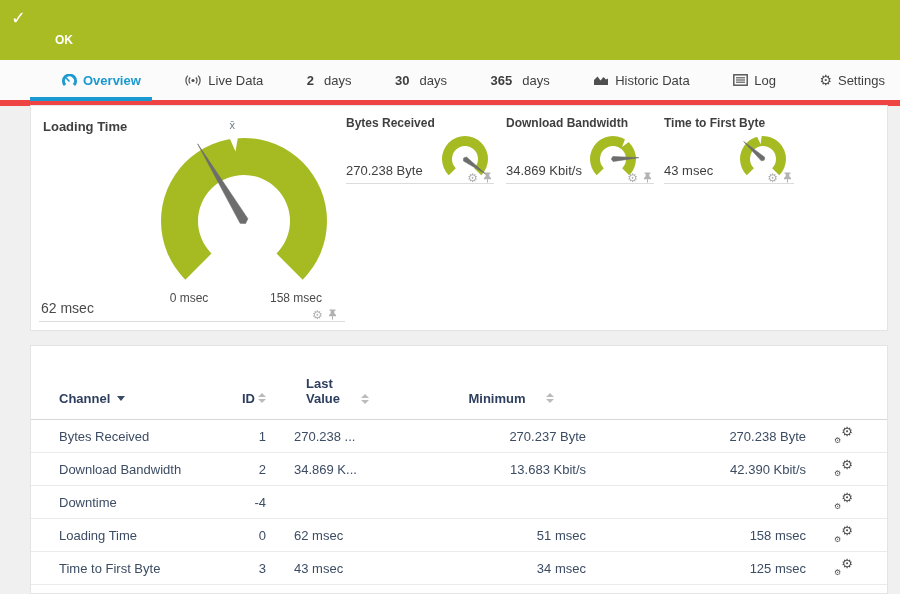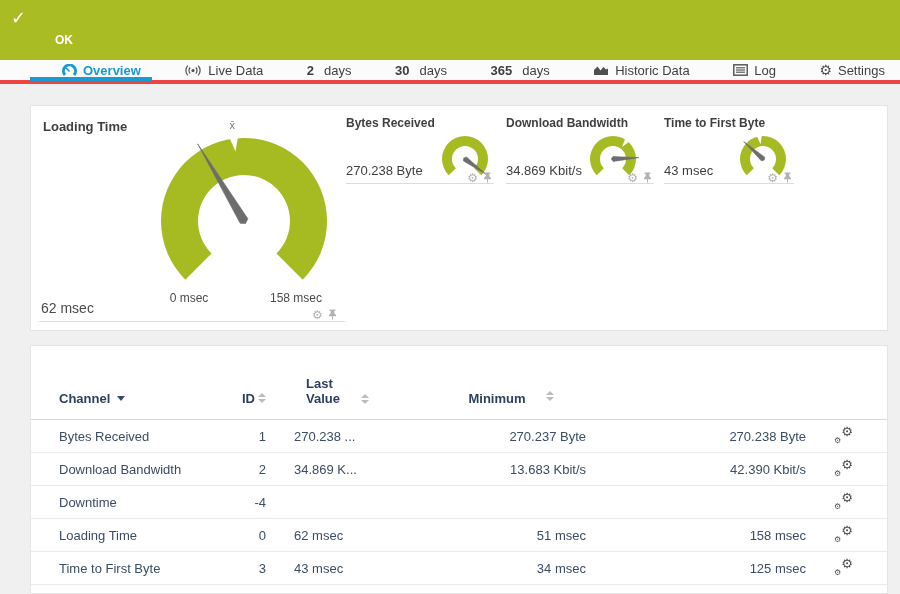--- a/index.html
+++ b/index.html
@@ -11,21 +11,21 @@
   .sensor-bar { position:absolute; top:0; left:0; right:0; height:60px; background:var(--brand-green,#aabc23); color:#fff; }
   .check { position:absolute; left:11px; top:7px; font-size:18px; font-weight:bold; }
   .title-row { position:absolute; left:34px; top:3px; white-space:nowrap; }
   .sensor-word { font-style:italic; font-size:19px; }
   .sensor-title { font-weight:bold; font-size:20px; margin-left:7px; }
   .flag { font-size:11px; vertical-align:super; margin-left:2px; }
   .stars { font-size:13px; letter-spacing:2px; margin-left:16px; vertical-align:3px; }
   .ok-status { position:absolute; left:55px; top:33px; font-weight:bold; font-size:12px; }
 
   
-  .tabbar { position:absolute; top:60px; left:0; right:0; height:24px; background:#fbfbfb; border-bottom:4px solid #ef4444; display:flex; align-items:center; justify-content:space-between; padding:0 15px 0 62px; }
+  .tabbar { position:absolute; top:60px; left:0; right:0; height:46px; background:#fbfbfb; border-bottom:6px solid #ef4444; display:flex; align-items:center; justify-content:space-between; padding:0 15px 0 62px; }
   .tab { display:flex; align-items:center; gap:6px; font-size:13px; color:#3f3f3f; cursor:pointer; white-space:nowrap; }
   .tab .num { font-weight:bold; }
   .tab .unit { margin-left:4px; }
   .tab.active { color:var(--active-blue,#1a9ad0); font-weight:bold; }
   .tab .ticon { display:inline-flex; color:#4f4f4f; }
   .tab.active .ticon { color:var(--active-blue,#1a9ad0); }
   .tab .gear-glyph { font-size:14px; line-height:1; }
   .tab-underline { position:absolute; left:30px; bottom:-1px; width:122px; height:4px; background:var(--active-blue,#1a9ad0); }
 
   
@@ -61,21 +61,21 @@
 
   
   .thead, .trow { display:grid; grid-template-columns:160px 47px 28px 142px 150px 220px 1fr; padding:0 28px; align-items:center; }
   .thead { padding-top:30px; padding-bottom:13px; align-items:end; border-bottom:1px solid #d8d8d8; font-size:13px; font-weight:bold; color:var(--table-header,#2e3e5e); }
   .trow { height:33px; font-size:13px; color:var(--table-text,#3c4c63); border-bottom:1px solid #ebebeb; }
   .h-channel { display:flex; align-items:center; gap:7px; }
   .caret-down { width:0; height:0; border-left:4px solid transparent; border-right:4px solid transparent; border-top:5px solid #3a4a63; }
   .h-id { display:flex; justify-content:flex-end; align-items:center; gap:3px; }
   .h-last { display:flex; align-items:flex-end; gap:3px; }
   .h-last .wrap { display:inline-block; width:52px; margin-left:12px; text-align:left; line-height:15px; }
-  .h-min, .h-max { display:flex; justify-content:center; align-items:flex-start; gap:20px; }
+  .h-min, .h-max { display:flex; justify-content:center; align-items:center; gap:20px; }
   .sort { display:inline-flex; flex-direction:column; gap:2px; padding-bottom:2px; }
   .sort i { display:block; width:0; height:0; border-left:4px solid transparent; border-right:4px solid transparent; }
   .sort .tu { border-bottom:4px solid #bcbcbc; }
   .sort .td { border-top:4px solid #bcbcbc; }
   .c-id { text-align:right; }
   .c-last { grid-column:4; }
   .c-min, .c-max { text-align:right; }
   .c-ico { display:flex; justify-content:flex-start; padding-left:28px; }
   .gearpair { position:relative; width:19px; height:17px; color:#4f4f4f; cursor:pointer; }
   .gearpair .g1 { position:absolute; right:0; top:-3px; font-size:13px; line-height:1; }

